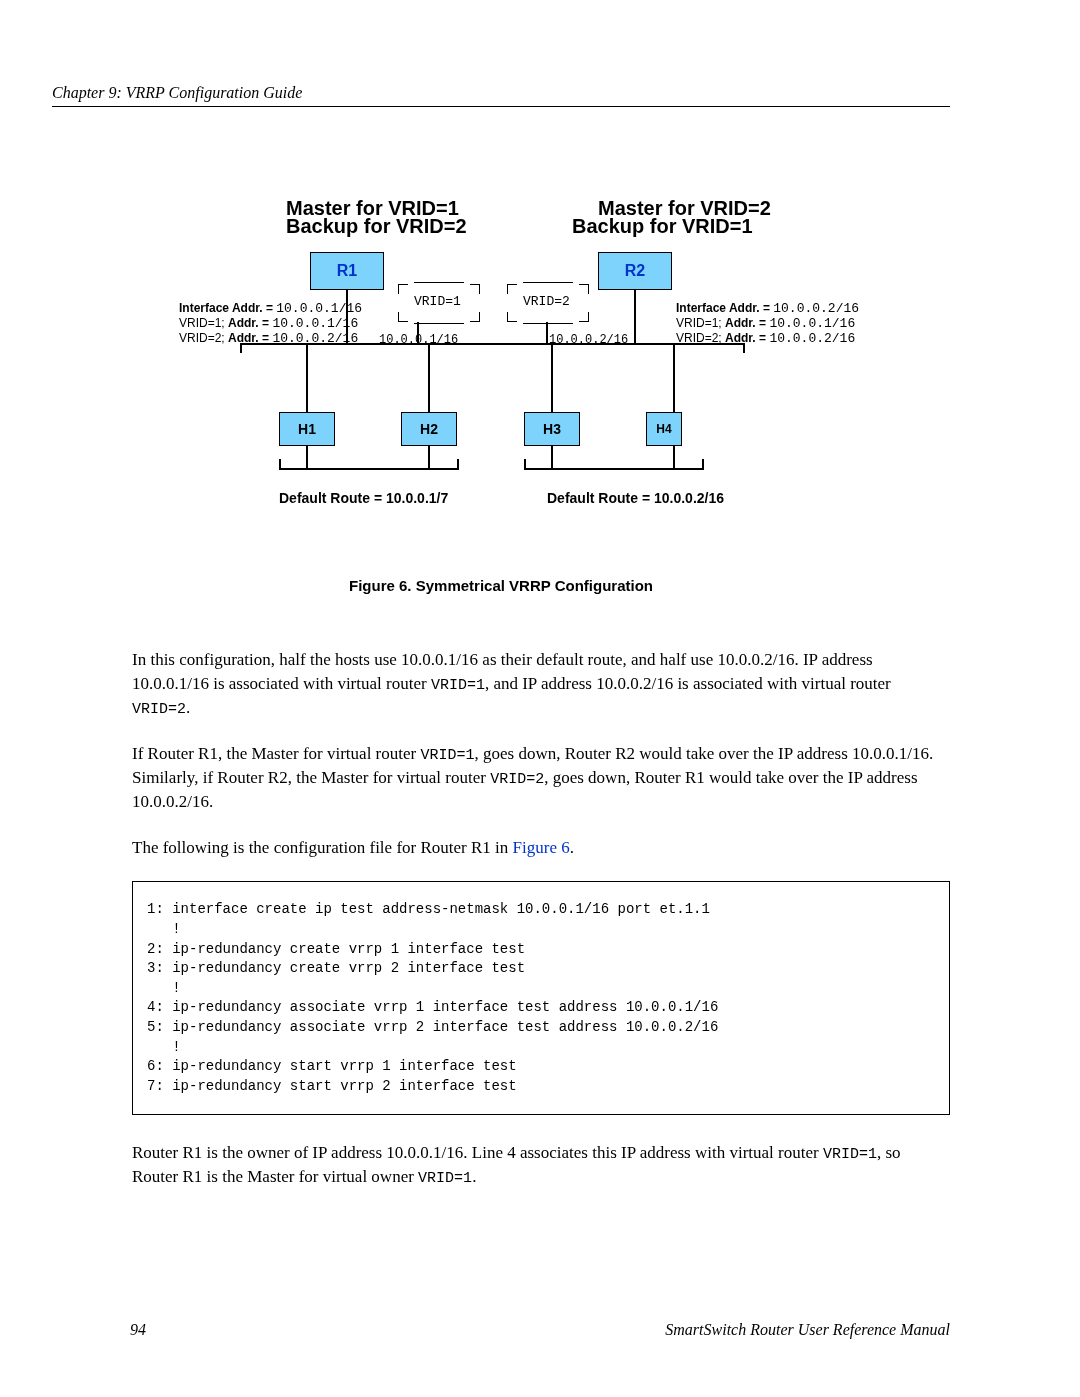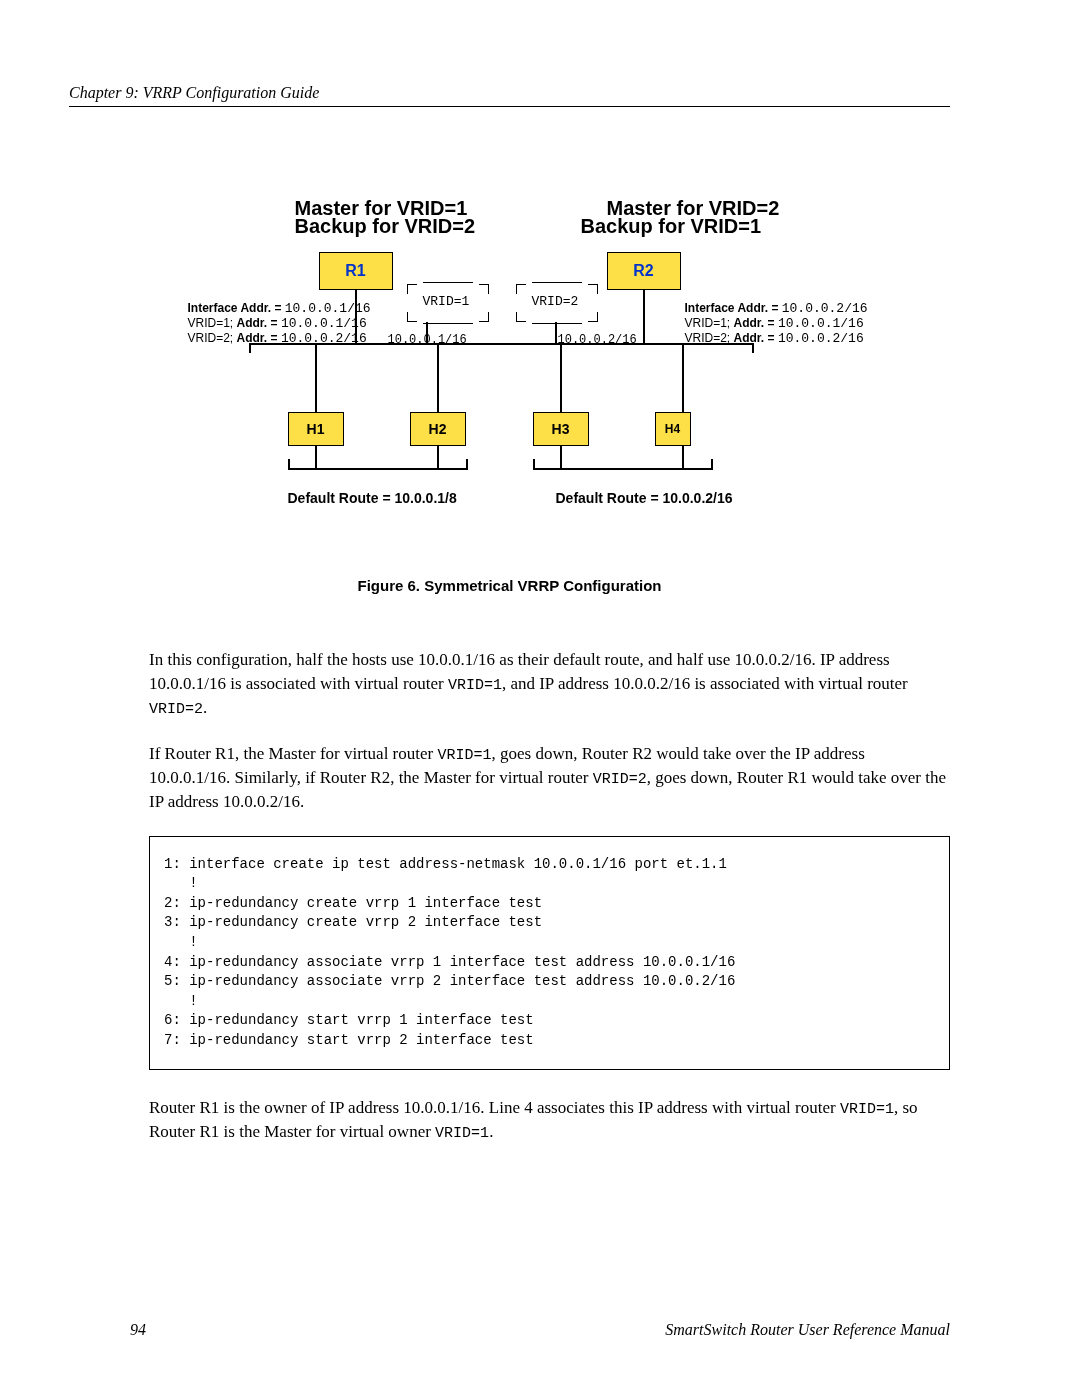--- a/index.html
+++ b/index.html
@@ -5,21 +5,21 @@
     * { margin: 0; padding: 0; box-sizing: border-box; }
     body {
       width: 1080px;
       height: 1397px;
       background: #fff;
       font-family: "Palatino Linotype", Palatino, "Book Antiqua", Georgia, serif;
       color: #000;
       position: relative;
     }
     .page {
-      padding: 84px 130px 60px 69px;
+      padding: 84px 130px 60px 52px;
       height: 100%;
       position: relative;
     }
     .header {
       font-style: italic;
       font-size: 16px;
       border-bottom: 1px solid #000;
       padding-bottom: 4px;
       margin-bottom: 90px;
     }
@@ -34,21 +34,21 @@
       position: absolute;
       font-size: 20px;
       white-space: nowrap;
     }
     .diagram .bold { font-weight: 700; }
     .diagram .blue { color: #0033cc; }
     .diagram .mono { font-family: "Courier New", monospace; font-size: 13px; }
     .diagram .box {
       position: absolute;
       border: 1.5px solid #000;
-      background: #fde047;
+      background: #7dd3fc;
       display: flex;
       align-items: center;
       justify-content: center;
       font-weight: 700;
     }
     .diagram .line {
       position: absolute;
       background: #000;
     }
     .diagram .dashedbox {
@@ -184,35 +184,38 @@
     <div class="line" style="left:542px; top:249px; width:2px; height:22px;"></div>
 
     <div class="line" style="left:148px; top:271px; width:180px; height:2px;"></div>
     <div class="line" style="left:148px; top:262px; width:2px; height:10px;"></div>
     <div class="line" style="left:326px; top:262px; width:2px; height:10px;"></div>
 
     <div class="line" style="left:393px; top:271px; width:180px; height:2px;"></div>
     <div class="line" style="left:393px; top:262px; width:2px; height:10px;"></div>
     <div class="line" style="left:571px; top:262px; width:2px; height:10px;"></div>
 
-    <div class="label bold" style="left:148px; top:293px; font-size:14px;">Default Route = 10.0.0.1/8</div>
+    <div class="label bold" style="left:148px; top:293px; font-size:14px;">Default Route = 10.0.0.1/7</div>
     <div class="label bold" style="left:416px; top:293px; font-size:14px;">Default Route = 10.0.0.2/16</div>
   </div>
 
   <div class="fig-caption">Figure 6.  Symmetrical VRRP Configuration</div>
 
   <p class="body-text">
     <span>In this configuration, half the hosts use 10.0.0.1/16 as their default route, and half use 10.0.0.2/16. IP address 10.0.0.1/16 is associated with virtual router </span><span class="mono">VRID=1</span><span>, and IP address 10.0.0.2/16 is associated with virtual router </span><span class="mono">VRID=2</span><span>.</span>
   </p>
 
   <p class="body-text">
     <span>If Router R1, the Master for virtual router </span><span class="mono">VRID=1</span><span>, goes down, Router R2 would take over the IP address 10.0.0.1/16. Similarly, if Router R2, the Master for virtual router </span><span class="mono">VRID=2</span><span>, goes down, Router R1 would take over the IP address 10.0.0.2/16.</span>
   </p>
 
 
+  <p class="body-text">
+    <span>The following is the configuration file for Router R1 in </span><span class="xref">Figure 6</span><span>.</span>
+  </p>
 
   <div class="codebox">1: interface create ip test address-netmask 10.0.0.1/16 port et.1.1
    !
 2: ip-redundancy create vrrp 1 interface test
 3: ip-redundancy create vrrp 2 interface test
    !
 4: ip-redundancy associate vrrp 1 interface test address 10.0.0.1/16
 5: ip-redundancy associate vrrp 2 interface test address 10.0.0.2/16
    !
 6: ip-redundancy start vrrp 1 interface test

